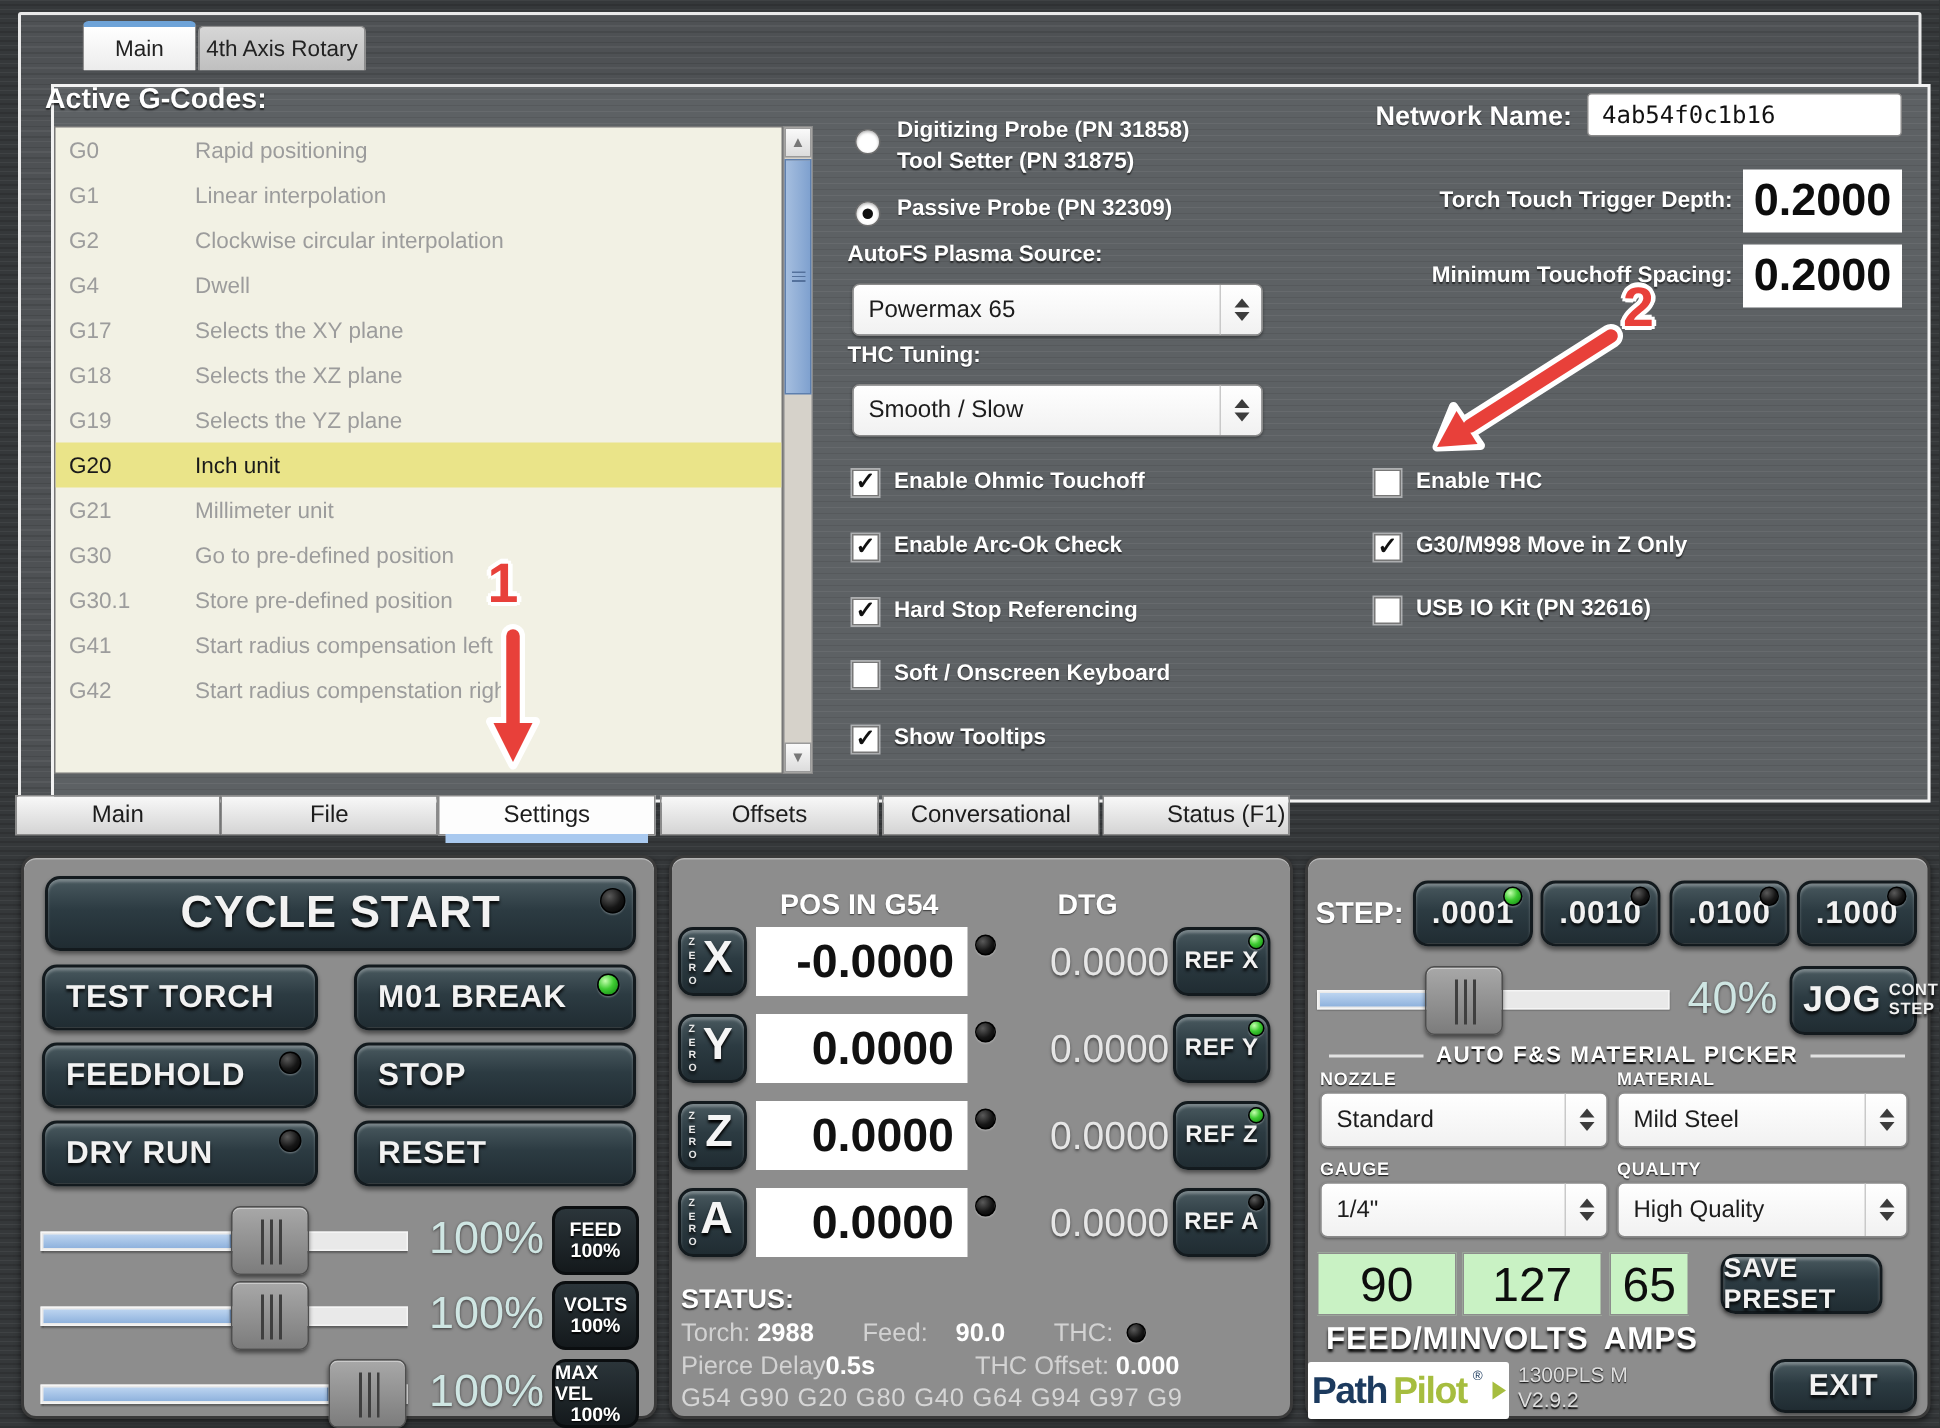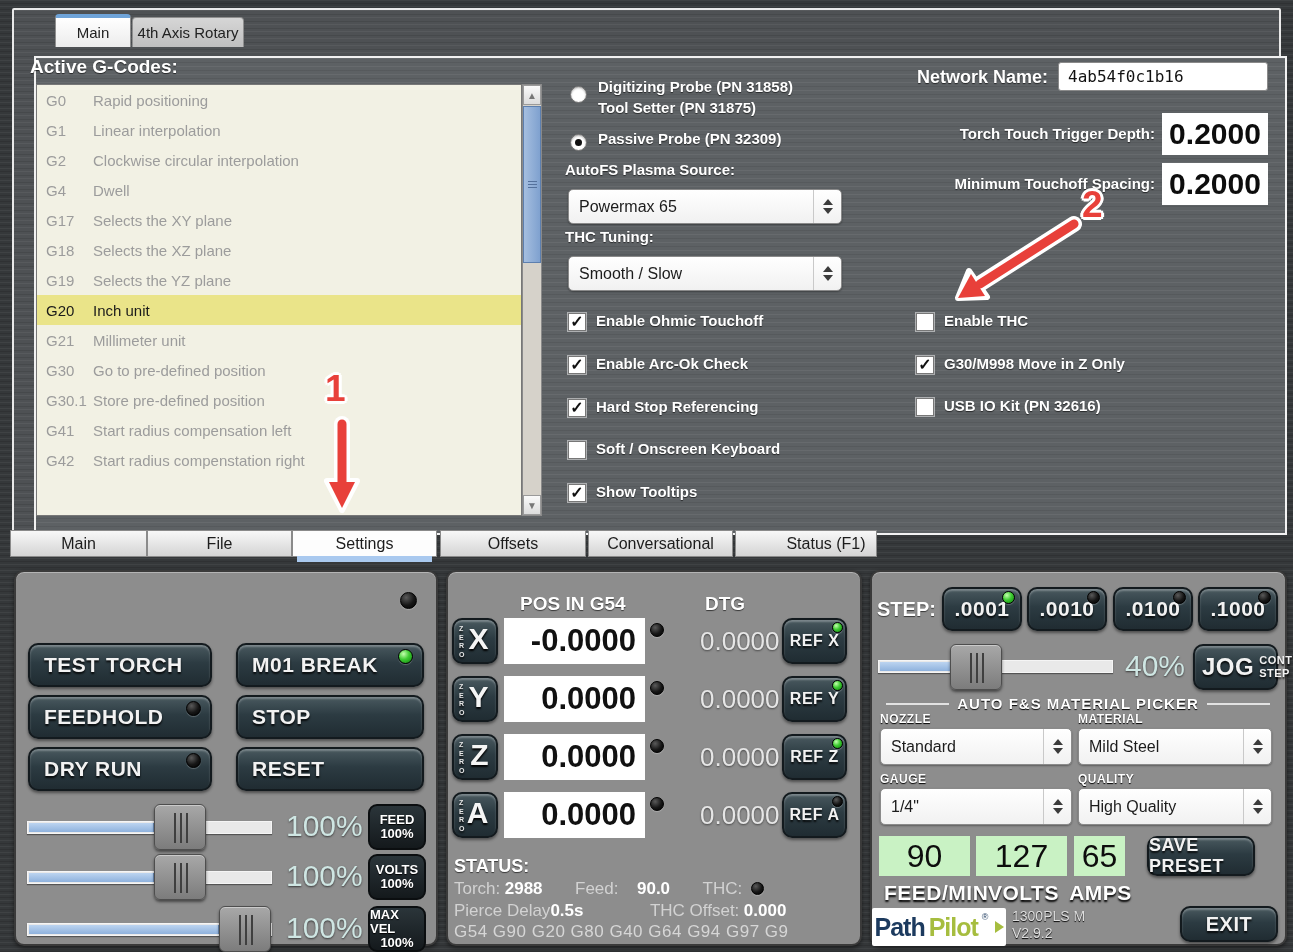--- a/index.html
+++ b/index.html
@@ -15,21 +15,21 @@
     background-image:repeating-linear-gradient(to bottom, rgba(255,255,255,.05) 0 1px, transparent 1px 4px, rgba(0,0,0,.10) 4px 5px, transparent 5px 7px); }
   .nb-tab { position:absolute; height:33px; top:14px; border:1px solid #8f8f8f; border-bottom:none;
     border-radius:4px 4px 0 0; font-size:15px; color:#222; display:flex; align-items:center; justify-content:center; z-index:5; }
   .nb-tab.active { background:linear-gradient(#ffffff,#ececec); border-top:4px solid #6ea3d8; font-weight:normal; }
   .nb-tab.inactive { background:linear-gradient(#d6d6d6,#bfbfbf); top:17px; height:30px; }
   .nb-inner { position:absolute; left:20px; top:46px; width:1253px; height:479px;
     border:2px solid #f2f2f2; background:#5d6164;
     background-image:repeating-linear-gradient(to bottom, rgba(255,255,255,.06) 0 1px, transparent 1px 4px, rgba(0,0,0,.08) 4px 5px, transparent 5px 8px); }
   .gcodes-title { position:absolute; left:30px; top:56px; font-size:19px; font-weight:bold; color:#fff; text-shadow:0 1px 1px rgba(0,0,0,.6); }
   .gcode-list { position:absolute; left:36px; top:84px; width:486px; height:432px; background:#f2f1e4; border:1px solid #777; overflow:hidden; }
-  .grow { display:flex; height:30px; align-items:center; font-size:15px; color:#9c9c9c; }
+  .grow { display:flex; height:30px; align-items:center; font-size:15px; color:#9c9c9c;gap:37px; }
   .grow .gcode { width:56px; padding-left:9px; flex:none; }
   .grow.hl { background:#eae489; color:#1a1a1a; }
   .scrollbar { position:absolute; left:522px; top:84px; width:20px; height:432px; background:#d6d2ca; border:1px solid #8a8a8a; }
   .sb-btn { position:absolute; left:0; width:18px; height:20px; background:linear-gradient(#fafafa,#dcdcdc); border:1px solid #9a9a9a; color:#777; font-size:10px; display:flex; align-items:center; justify-content:center; }
   .sb-thumb { position:absolute; left:0; top:21px; width:18px; height:157px; background:linear-gradient(90deg,#a5bedf,#7fa1cf); border:1px solid #5d7fae; }
   .sb-grip { position:absolute; left:4px; top:74px; width:9px; height:8px;
     background:repeating-linear-gradient(to bottom,#54719c 0 1px, transparent 1px 3px); }
   
   .radio { position:absolute; width:17px; height:17px; border-radius:50%; background:#fff; border:1px solid #6e6e6e; box-shadow:inset 0 1px 2px rgba(0,0,0,.3); }
   .radio.sel::after { content:""; position:absolute; left:4px; top:4px; width:7px; height:7px; border-radius:50%; background:#111; }
@@ -235,24 +235,25 @@
   </svg>
   <div class="anno-num" style="left:325px; top:368px;">1</div>
   <div class="anno-num" style="left:1082px; top:184px;">2</div>
 
   <div id="main-tabs">
       <div class="mtab" style="left:10px;width:137px;">Main</div>
       <div class="mtab" style="left:147px;width:145px;">File</div>
       <div class="mtab active" style="left:292px;width:145px;">Settings</div>
       <div class="mtab" style="left:440px;width:146px;">Offsets</div>
       <div class="mtab" style="left:588px;width:145px;">Conversational</div>
-      <div class="mtab" style="left:735px;width:142px;padding-left:40px;">Status (F1)</div>
+      <div class="mtab" style="left:735px;width:125px;padding-left:40px;">Status (F1)</div>
     </div>
 
   <div class="panel" style="left:14px; width:424px;"></div>
+  <div class="btn" style="left:30px; top:584px; width:394px; height:50px; font-size:30px;">CYCLE START</div>
   <div class="led" style="left:400px; top:592px; width:17px; height:17px;"></div>
   <div id="control-buttons">
       <div class="btn" style="left:28px;top:643px;width:184px;height:44px;font-size:21px;justify-content:flex-start;padding-left:14px;">TEST TORCH</div>
       <div class="btn" style="left:236px;top:643px;width:188px;height:44px;font-size:21px;justify-content:flex-start;padding-left:14px;">M01 BREAK</div>
       <div class="led green" style="left:398px;top:649px;width:15px;height:15px;"></div>
       <div class="btn" style="left:28px;top:695px;width:184px;height:44px;font-size:21px;justify-content:flex-start;padding-left:14px;">FEEDHOLD</div>
       <div class="led" style="left:186px;top:701px;width:15px;height:15px;"></div>
       <div class="btn" style="left:236px;top:695px;width:188px;height:44px;font-size:21px;justify-content:flex-start;padding-left:14px;">STOP</div>
       <div class="btn" style="left:28px;top:747px;width:184px;height:44px;font-size:21px;justify-content:flex-start;padding-left:14px;">DRY RUN</div>
       <div class="led" style="left:186px;top:753px;width:15px;height:15px;"></div>

